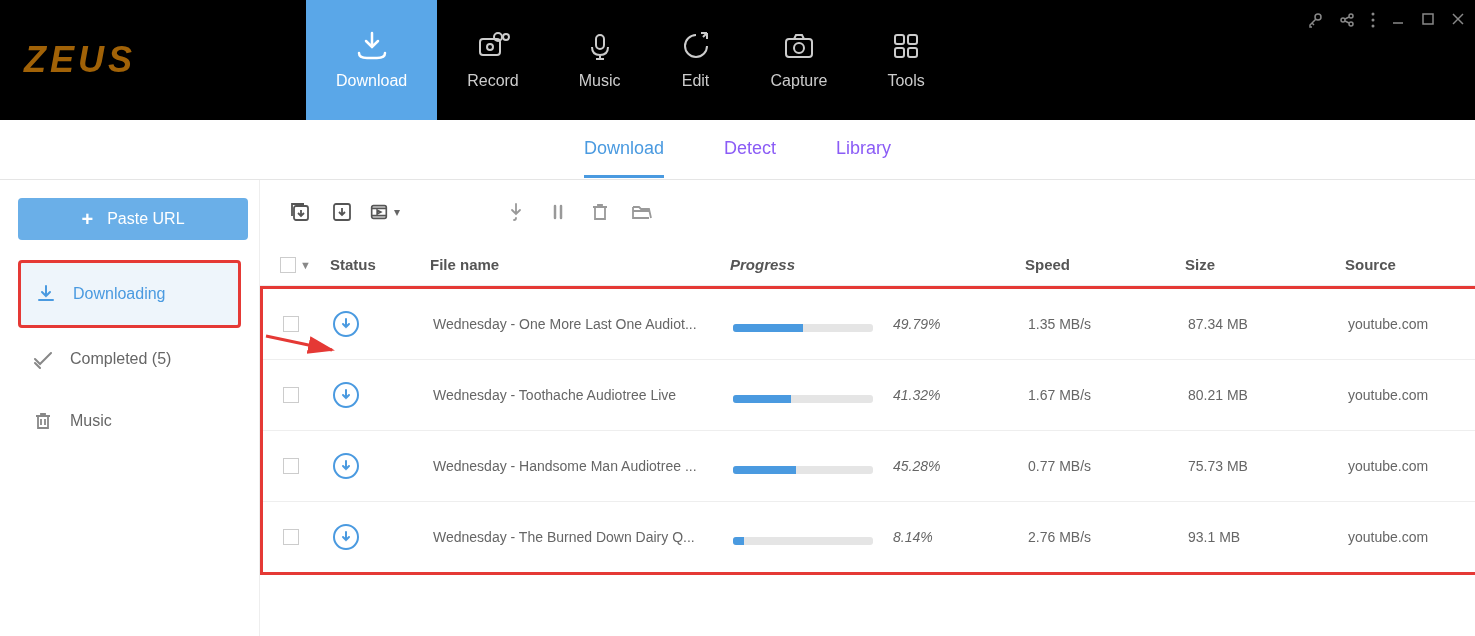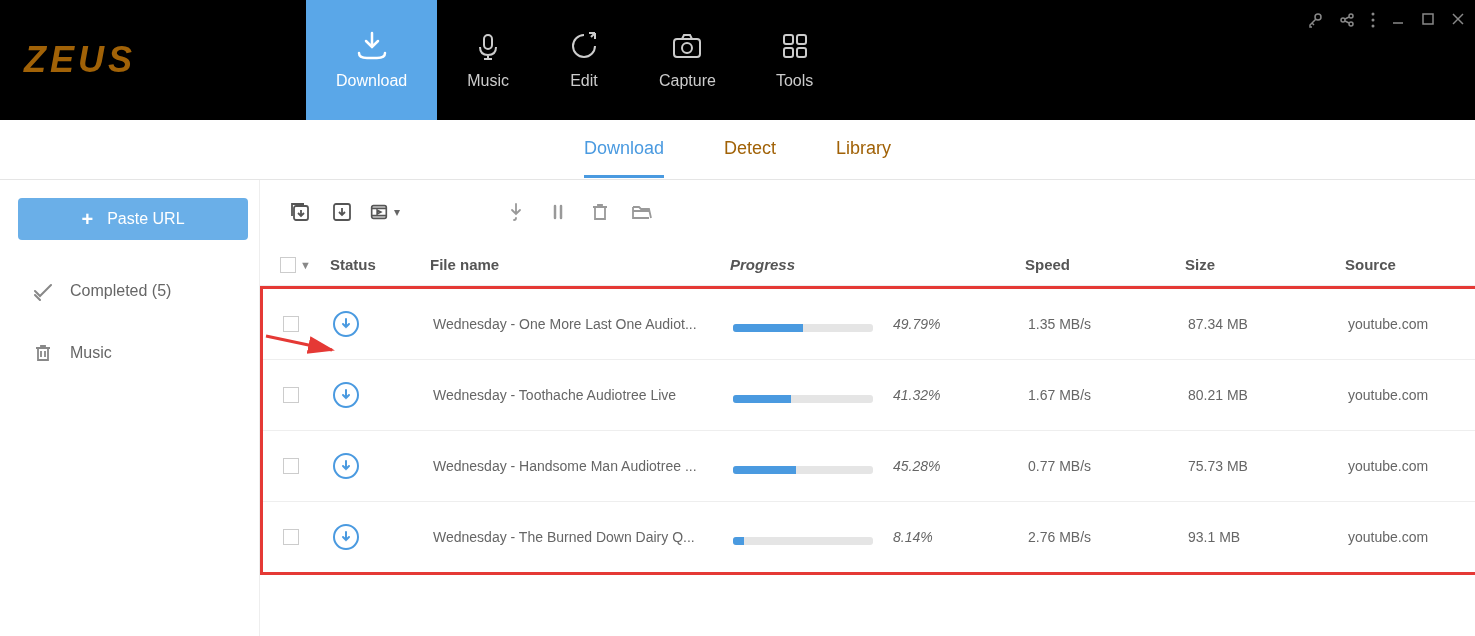--- a/index.html
+++ b/index.html
@@ -10,21 +10,21 @@
 .logo { color: #a16207; font-size: 36px; font-weight: 900; letter-spacing: 4px; margin-left: 24px; font-style: italic; }
 .nav-tabs { display: flex; margin-left: 170px; height: 100%; }
 .nav-tab { display: flex; flex-direction: column; align-items: center; justify-content: center; padding: 0 30px; color: #ccc; cursor: pointer; gap: 10px; height: 100%; }
 .nav-tab.active { background: #5aa7e8; color: #fff; }
 .nav-tab-icon { height: 32px; display: flex; align-items: center; }
 .window-controls { position: absolute; right: 10px; top: 12px; display: flex; gap: 16px; color: #888; }
 .window-controls > span { cursor: pointer; }
 
 
 .sub-tabs { height: 60px; display: flex; align-items: center; justify-content: center; gap: 60px; border-bottom: 1px solid #e5e5e5; }
-.sub-tab { font-size: 18px; color: #a16207; cursor: pointer; padding: 16px 0; border-bottom: 3px solid transparent; }
+.sub-tab { font-size: 18px; color: #8b5cf6; cursor: pointer; padding: 16px 0; border-bottom: 3px solid transparent; }
 .sub-tab.active { color: #4a9ae0; border-bottom-color: #4a9ae0; }
 
 
 .main { display: flex; height: calc(100% - 180px); }
 .sidebar { width: 260px; padding: 18px; border-right: 1px solid #eee; }
 .paste-btn { background: #6aafe8; color: #fff; border: none; border-radius: 4px; height: 42px; display: flex; align-items: center; justify-content: center; gap: 14px; font-size: 16px; cursor: pointer; width: 230px; margin-bottom: 20px; }
 .plus-icon { font-size: 20px; font-weight: bold; }
 .sidebar-item { display: flex; align-items: center; gap: 16px; padding: 20px 14px; color: #555; font-size: 16px; cursor: pointer; border-radius: 4px; }
 .sidebar-item.active { background: #eef5fb; color: #4a9ae0; border: 3px solid #e53935; }
 .sidebar-item.inactive { color: #666; }
@@ -73,20 +73,31 @@
     <div class="nav-tab active">
       <span class="nav-tab-icon">
         <svg width="34" height="30" viewBox="0 0 34 30" fill="none" stroke="#fff" stroke-width="2.5" stroke-linecap="round">
             <path d="M17 2 L17 16 M11 10 L17 16 L23 10 M4 22 C4 26 8 27 12 27 L22 27 C26 27 30 26 30 22"></path>
           </svg>
       </span>
       <span>Download</span>
     </div>
     <div class="nav-tab">
       <span class="nav-tab-icon">
+        <svg width="34" height="30" viewBox="0 0 34 30" fill="none" stroke="#ccc" stroke-width="2">
+            <rect x="4" y="8" width="20" height="16" rx="3"></rect>
+            <circle cx="14" cy="16" r="3"></circle>
+            <circle cx="22" cy="6" r="4"></circle>
+            <circle cx="30" cy="6" r="3"></circle>
+          </svg>
+      </span>
+      <span>Record</span>
+    </div>
+    <div class="nav-tab">
+      <span class="nav-tab-icon">
         <svg width="30" height="30" viewBox="0 0 30 30" fill="none" stroke="#ccc" stroke-width="2">
             <rect x="11" y="4" width="8" height="14" rx="4"></rect>
             <path d="M7 16 C7 22 11 24 15 24 C19 24 23 22 23 16 M15 24 L15 28 M11 28 L19 28"></path>
           </svg>
       </span>
       <span>Music</span>
     </div>
     <div class="nav-tab">
       <span class="nav-tab-icon">
         <svg width="30" height="30" viewBox="0 0 30 30" fill="none" stroke="#ccc" stroke-width="2">
@@ -151,20 +162,28 @@
   <div class="sub-tab">Detect</div>
   <div class="sub-tab">Library</div>
 </div>
 
 <div class="main">
   <div class="sidebar">
     <button class="paste-btn">
       <span class="plus-icon">+</span>
       <span>Paste URL</span>
     </button>
+    <div class="sidebar-item active">
+      <span class="sidebar-icon">
+        <svg width="20" height="20" viewBox="0 0 20 20" fill="none" stroke="#4a9ae0" stroke-width="2" stroke-linecap="round">
+            <path d="M10 2 L10 12 M6 8 L10 12 L14 8 M3 16 L17 16"></path>
+          </svg>
+      </span>
+      <span>Downloading</span>
+    </div>
     <div class="sidebar-item inactive">
       <span class="sidebar-icon">
         <svg width="22" height="20" viewBox="0 0 22 20" fill="none" stroke="#888" stroke-width="2" stroke-linecap="round">
             <path d="M3 10 L8 15 L19 4 M3 14 L8 19"></path>
           </svg>
       </span>
       <span>Completed (5)</span>
     </div>
     <div class="sidebar-item inactive">
       <span class="sidebar-icon">

